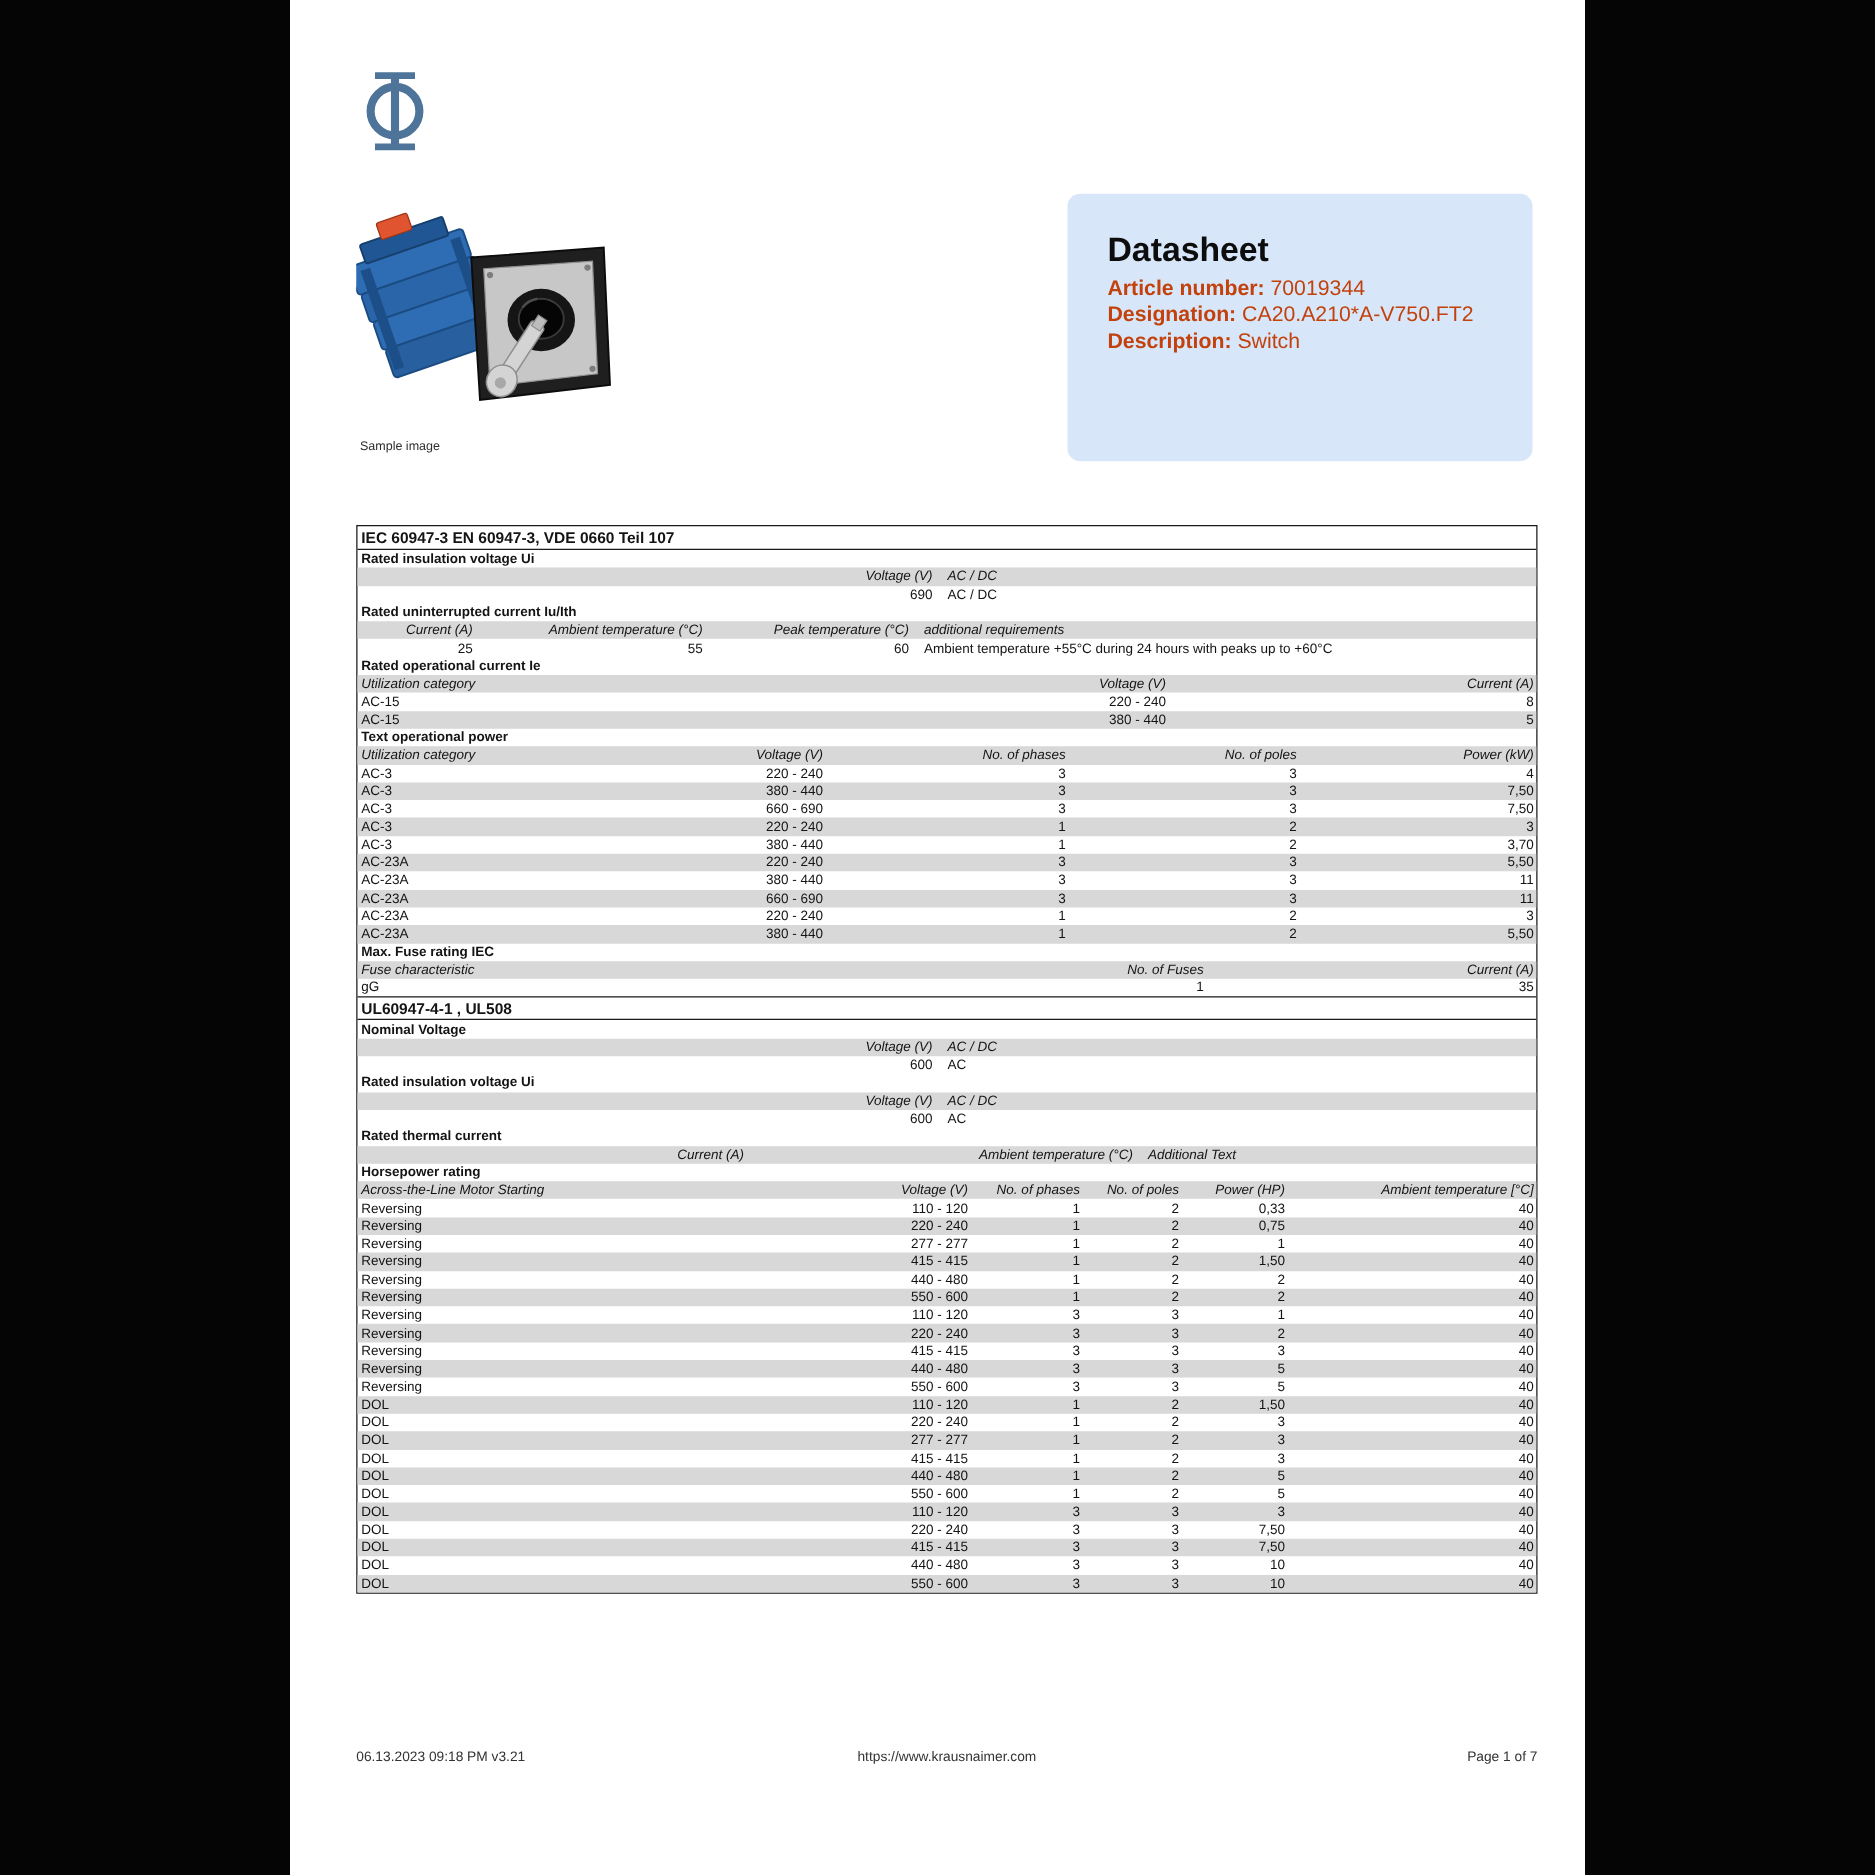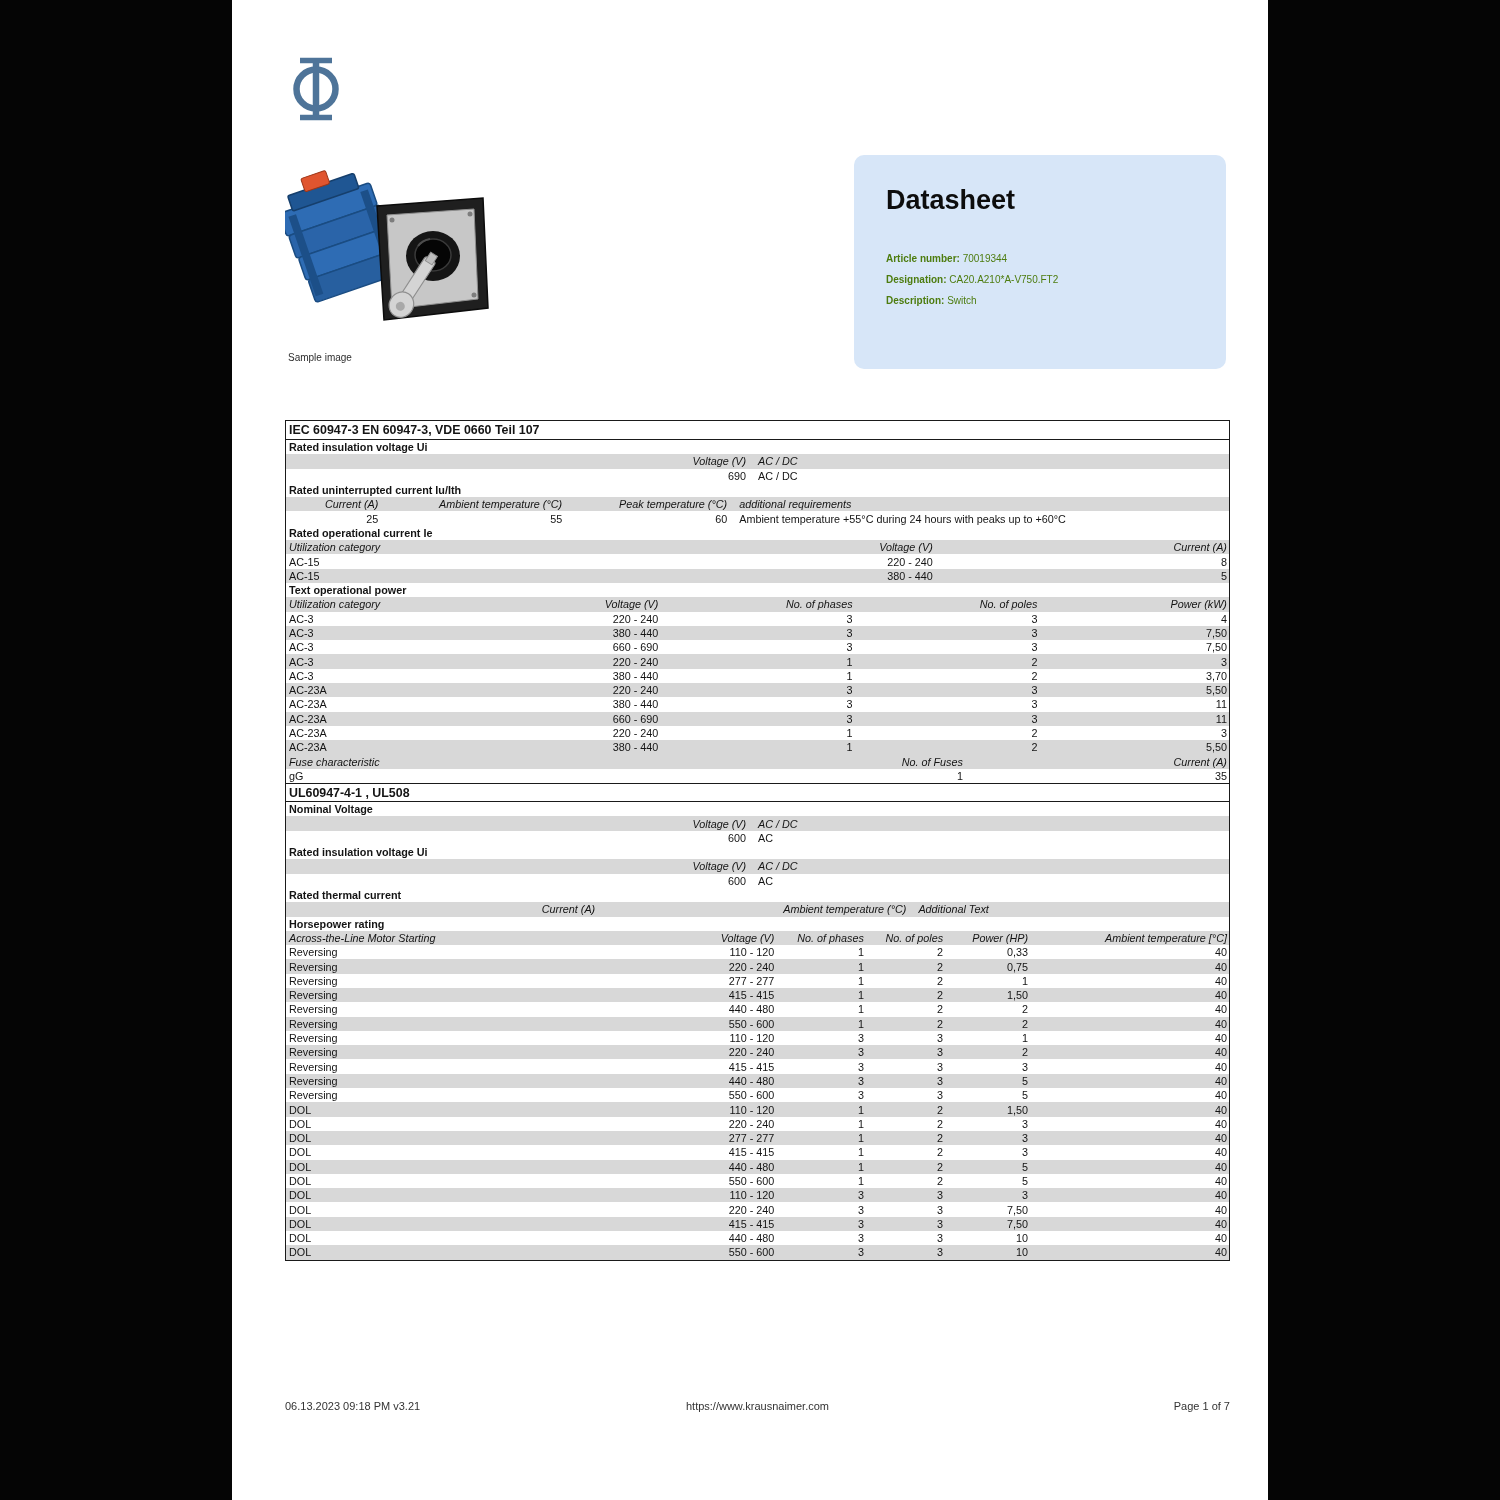--- a/index.html
+++ b/index.html
@@ -19,22 +19,22 @@
   .logo { position:absolute; left:52px; top:56px; display:flex; align-items:center; gap:26px; }
   .logo-text { font-size:35px; color:#6f6f6f; letter-spacing:0.5px; }
   
   .product { position:absolute; left:53px; top:156px; width:212px; height:192px; }
   .sample-caption { position:absolute; left:56px; top:352px; font-size:10px; color:#2e2e2e; }
   
   .infobox {
     position:absolute; left:622px; top:155px; width:372px; height:214px;
     background:#d7e6f8; border-radius:10px; padding:30px 32px;
   }
-  .infobox .ds-title { font-size:27px; font-weight:bold; color:#0d0d0d; margin-bottom:32px; }
-  .infobox .field { font-size:10px; line-height:21px; color:#4d7c0f; }
+  .infobox .ds-title { font-size:27px; font-weight:bold; color:#0d0d0d; margin-bottom:4px; }
+  .infobox .field { font-size:17px; line-height:21px; color:#c2410c; }
   .infobox .lbl { font-weight:bold; }
   
   .spec-table {
     position:absolute; left:53px; top:420px; width:945px;
     border:1px solid #1a1a1a;
     color:#141414;
   }
   .trow { display:flex; width:100%; height:14.3px; align-items:center; font-size:10.8px; }
   .trow.gray { background:#d8d8d8; }
   .title-row {
@@ -230,20 +230,21 @@
         <div class="cell r" style="width: 19.6%;">2</div>
         <div class="cell r" style="width: 20.1%;">3</div>
       </div>
       <div class="trow data-row gray">
         <div class="cell l first" style="width: 20%;">AC-23A</div>
         <div class="cell r" style="width: 19.7%;">380 - 440</div>
         <div class="cell r" style="width: 20.6%;">1</div>
         <div class="cell r" style="width: 19.6%;">2</div>
         <div class="cell r" style="width: 20.1%;">5,50</div>
       </div>
+      <div class="trow sub-row">Max. Fuse rating IEC</div>
       <div class="trow hdr-row gray">
         <div class="cell l first" style="width: 40%;">Fuse characteristic</div>
         <div class="cell r" style="width: 32%;">No. of Fuses</div>
         <div class="cell r" style="width: 28%;">Current (A)</div>
       </div>
       <div class="trow data-row">
         <div class="cell l first" style="width: 40%;">gG</div>
         <div class="cell r" style="width: 32%;">1</div>
         <div class="cell r" style="width: 28%;">35</div>
       </div>

